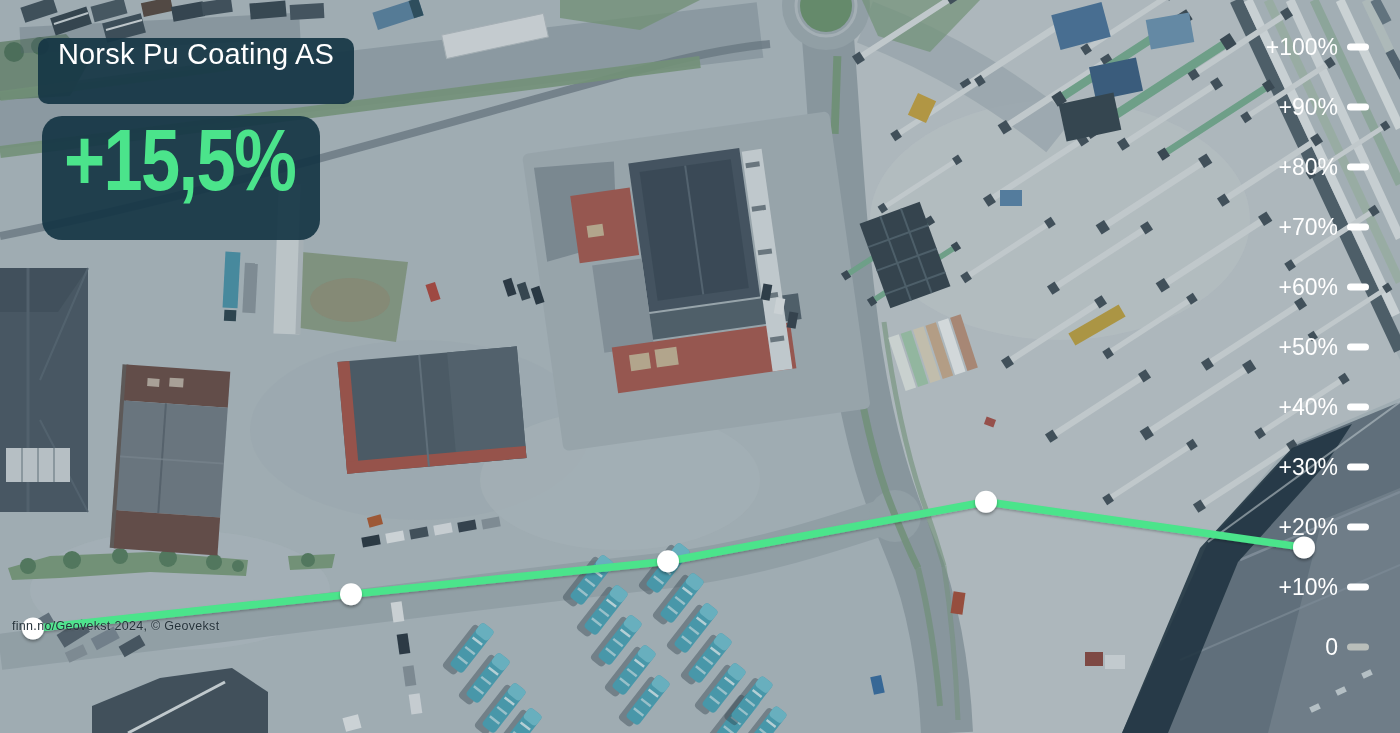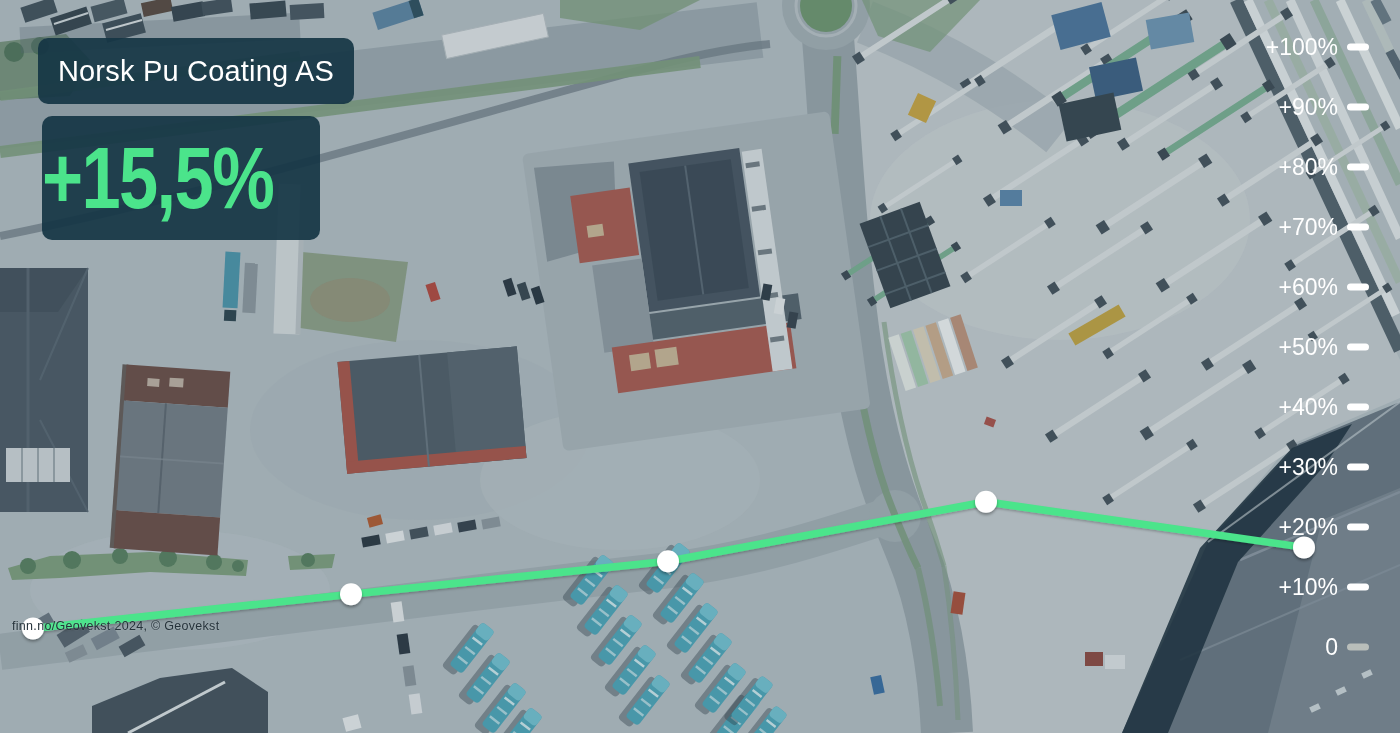--- a/index.html
+++ b/index.html
@@ -2,26 +2,26 @@
 <html><head>
 <meta charset="utf-8">
 <style>
   html,body{margin:0;padding:0}
   body{width:1400px;height:733px;overflow:hidden;background:#aab4ba;
        font-family:"Liberation Sans",sans-serif;}
   .stage{position:relative;width:1400px;height:637px;}
   .layer{position:absolute;left:0;top:0;width:1400px;height:733px;display:block;}
 
   
-  .badge{position:absolute;border-radius:10px;display:flex;align-items:center;
+  .badge{position:absolute;border-radius:10px;display:flex;align-items:flex-start;
          box-sizing:border-box;}
   .company-badge{left:38px;top:38px;width:316px;height:66px;justify-content:center;}
   .company-badge span{color:#ffffff;font-size:29px;letter-spacing:.2px;white-space:nowrap;}
   .change-badge{left:42px;top:116px;width:278px;height:124px;justify-content:flex-start;
-                overflow:visible;}
+                padding-left:22px;overflow:visible;border-radius:20px;}
   .change-badge span{font-size:88px;font-weight:700;letter-spacing:-2px;line-height:1;
                      transform:scaleX(.8);transform-origin:left center;white-space:nowrap;}
 
   .attribution{position:absolute;left:12px;bottom:4px;font-size:12.5px;color:#26333b;
                letter-spacing:.3px;text-shadow:0 0 2px rgba(255,255,255,.25);}
 
   .axis-label{font-family:"Liberation Sans",sans-serif;font-size:23px;fill:#ffffff;
               text-anchor:end;}
   #chart-layer{pointer-events:none;}
 </style>

